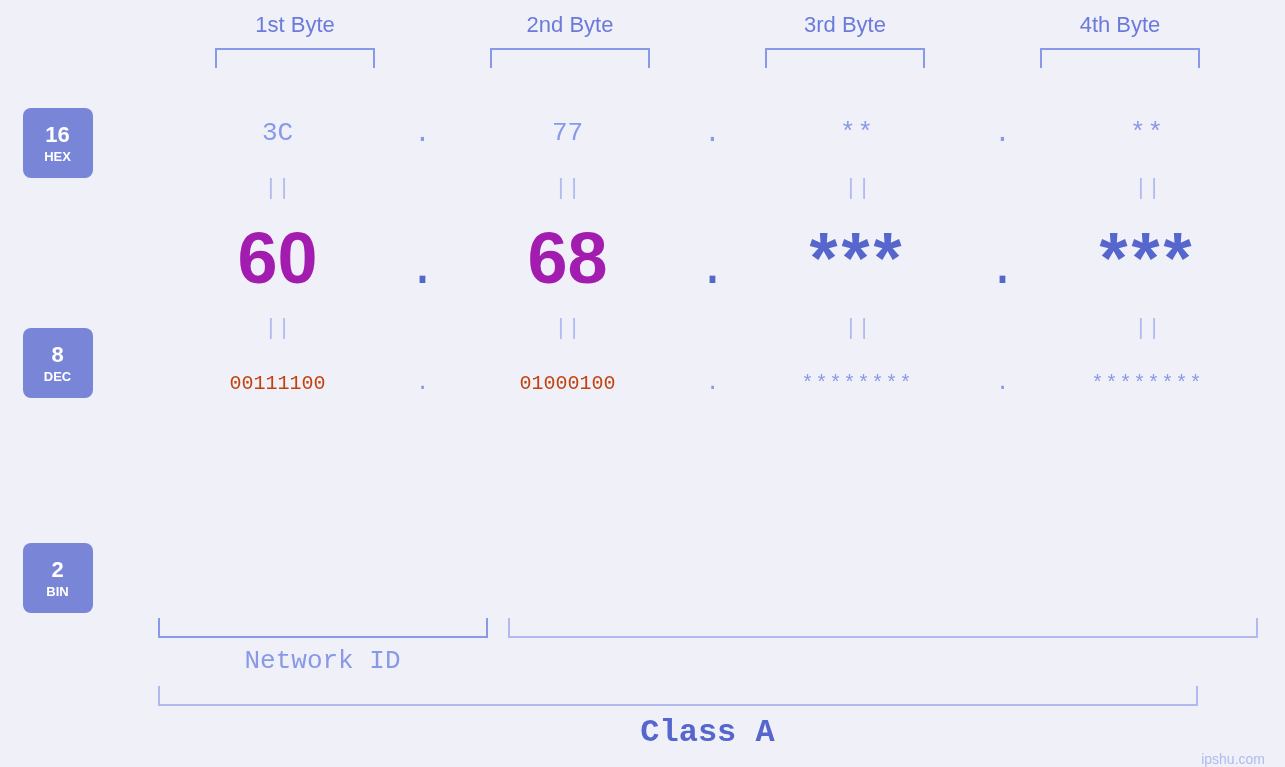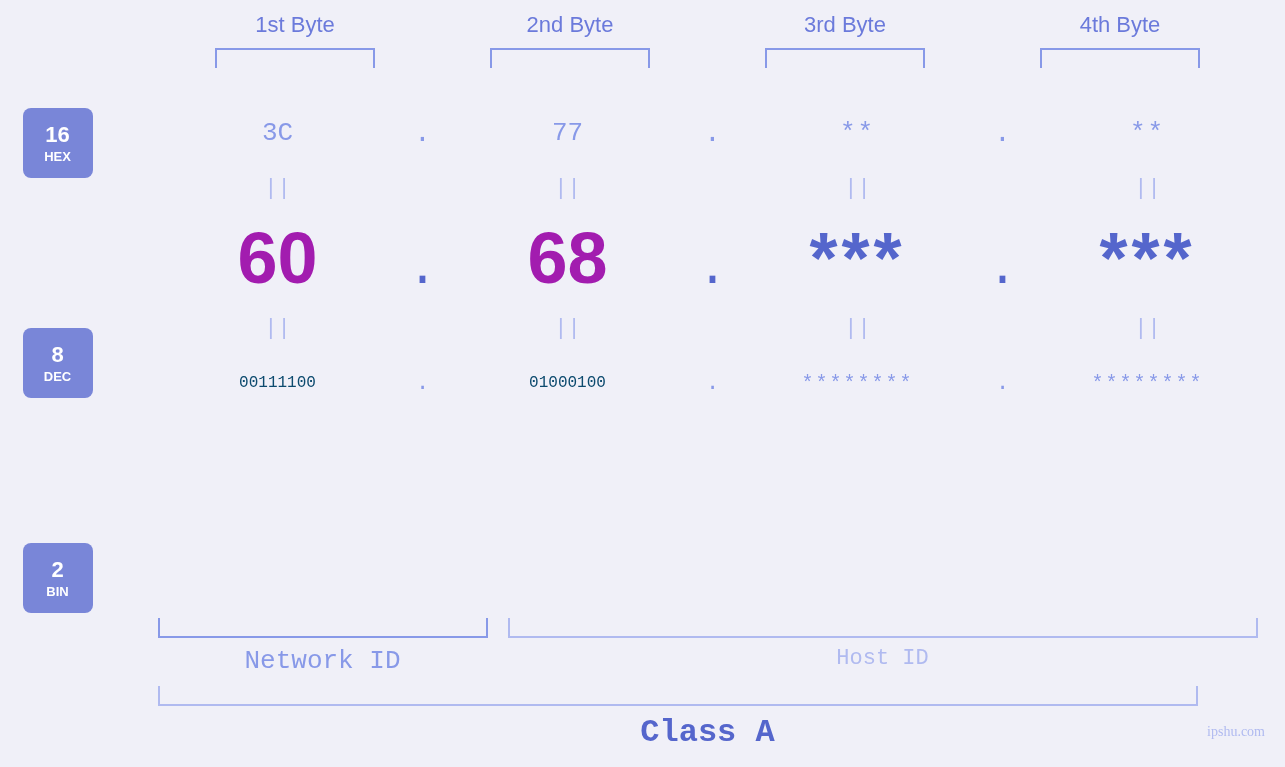--- a/index.html
+++ b/index.html
@@ -181,22 +181,22 @@
       color: #5566cc;
       height: 100px;
       display: flex;
       align-items: flex-end;
       justify-content: center;
       padding-bottom: 10px;
     }
 
     
     .bin-value {
-      font-size: 16px;
-      color: #0c4a6e;
+      font-size: 20px;
+      color: #c2410c;
       height: 70px;
       display: flex;
       align-items: center;
       justify-content: center;
       font-family: 'Courier New', monospace;
       white-space: nowrap;
     }
 
     .sep-dot-bin {
       font-size: 22px;
@@ -284,25 +284,25 @@
     .class-label {
       color: #5566cc;
       font-size: 32px;
       font-family: 'Courier New', monospace;
       font-weight: bold;
     }
 
     
     .watermark {
       position: absolute;
-      bottom: 27px;
+      bottom: 0;
       right: 20px;
       color: #b0baf0;
       font-size: 14px;
-      font-family: Liberation Serif, serif;
+      font-family: Liberation Sans, sans-serif;
     }
 
     .masked {
       color: #8899e8;
       letter-spacing: 2px;
     }
 
     .masked-large {
       color: #5566cc;
       font-size: 72px;
@@ -423,21 +423,20 @@
     </div>
   </div>
 
   <div class="bottom-brackets-row">
     <div class="bracket-bottom-left"></div>
     <div class="bracket-bottom-right"></div>
   </div>
 
   <div class="id-labels-row">
     <div class="network-id-label">Network ID</div>
-    <div class="host-id-label">Host ID</div>
   </div>
 
   <div class="class-bracket-row">
     <div class="class-bracket"></div>
   </div>
 
   <div class="class-label-row">
     <div class="class-label">Class A</div>
   </div>
 

